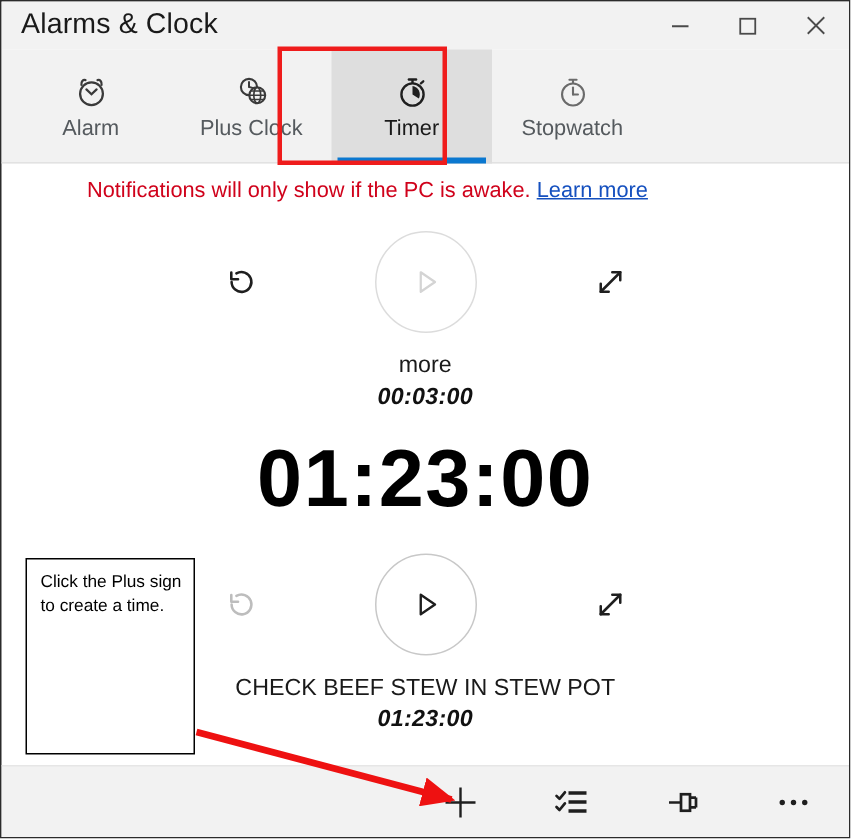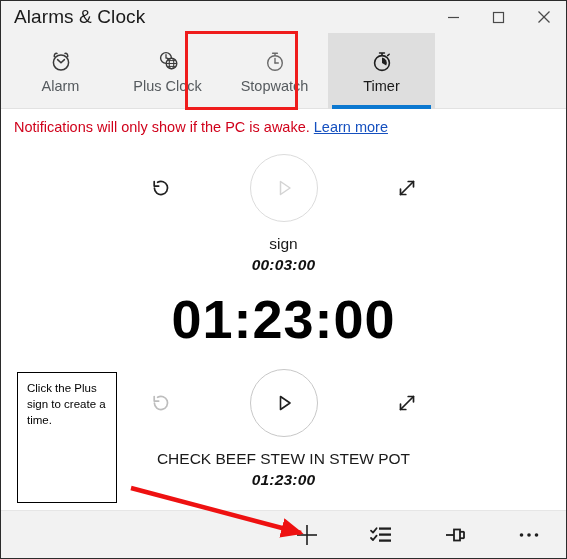--- a/index.html
+++ b/index.html
@@ -101,20 +101,21 @@
     background: #0b78d0;
   }
   .tab-icon svg { display: block; }
 
   
   .notice {
     padding: 10px 0 8px 13px;
     font-size: 14.5px;
     color: #d0021b;
     white-space: nowrap;
+    margin-left: 44px;
   }
   .notice a {
     color: #1550bf;
     text-decoration: underline;
     cursor: pointer;
   }
 
   
   .timer-list {
     position: relative;
@@ -198,21 +199,21 @@
     justify-content: center;
     cursor: default;
   }
   .cmd-btn svg { display: block; }
 
   
   .callout-box {
     position: absolute;
     left: 16px;
     top: 371px;
-    width: 100px;
+    width: 113px;
     height: 131px;
     background: #ffffff;
     border: 1px solid #000000;
     box-sizing: border-box;
     padding: 8px 7px 0 9px;
     font-size: 11.5px;
     line-height: 1.38;
     color: #000000;
     z-index: 20;
   }
@@ -286,46 +287,46 @@
           <circle cx="16.5" cy="15.5" r="5.3" fill="#f2f2f2" stroke="#3a3a3a" stroke-width="1.4"></circle>
           <ellipse cx="16.5" cy="15.5" rx="2.3" ry="5.3" fill="none" stroke="#3a3a3a" stroke-width="1.1"></ellipse>
           <line x1="11.2" y1="15.5" x2="21.8" y2="15.5" stroke="#3a3a3a" stroke-width="1.1"></line>
           <line x1="12.2" y1="12.6" x2="20.8" y2="12.6" stroke="#3a3a3a" stroke-width="1"></line>
           <line x1="12.2" y1="18.4" x2="20.8" y2="18.4" stroke="#3a3a3a" stroke-width="1"></line>
         </svg>
       </span>
       <span class="tab-label">Plus Clock</span>
     </div>
 
+    <div class="tab selected">
+      <span class="tab-icon">
+        <svg width="26" height="26" viewBox="0 0 26 26">
+          <circle cx="13" cy="15" r="7.4" fill="none" stroke="#1f1f1f" stroke-width="1.6"></circle>
+          <path d="M13 15 L13 9.4 A5.6 5.6 0 0 1 17.2 17.6 Z" fill="#1f1f1f"></path>
+          <line x1="10.6" y1="5" x2="15.4" y2="5" stroke="#1f1f1f" stroke-width="1.6" stroke-linecap="round"></line>
+          <line x1="13" y1="5" x2="13" y2="7.6" stroke="#1f1f1f" stroke-width="1.6"></line>
+          <line x1="18.6" y1="7.6" x2="20.2" y2="6.2" stroke="#1f1f1f" stroke-width="1.5" stroke-linecap="round"></line>
+        </svg>
+      </span>
+      <span class="tab-label">Timer</span>
+    </div>
+
     <div class="tab">
       <span class="tab-icon">
         <svg width="26" height="26" viewBox="0 0 26 26">
           <circle cx="13" cy="15" r="7.3" fill="none" stroke="#6b6b6b" stroke-width="1.4"></circle>
           <path d="M13 15 L13 10.4" fill="none" stroke="#6b6b6b" stroke-width="1.4" stroke-linecap="round"></path>
           <path d="M13 15 L16.3 15" fill="none" stroke="#6b6b6b" stroke-width="1.4" stroke-linecap="round"></path>
           <line x1="10.6" y1="5.2" x2="15.4" y2="5.2" stroke="#6b6b6b" stroke-width="1.4" stroke-linecap="round"></line>
           <line x1="13" y1="5.2" x2="13" y2="7.7" stroke="#6b6b6b" stroke-width="1.4"></line>
         </svg>
       </span>
       <span class="tab-label">Stopwatch</span>
     </div>
 
-    <div class="tab selected">
-      <span class="tab-icon">
-        <svg width="26" height="26" viewBox="0 0 26 26">
-          <circle cx="13" cy="15" r="7.4" fill="none" stroke="#1f1f1f" stroke-width="1.6"></circle>
-          <path d="M13 15 L13 9.4 A5.6 5.6 0 0 1 17.2 17.6 Z" fill="#1f1f1f"></path>
-          <line x1="10.6" y1="5" x2="15.4" y2="5" stroke="#1f1f1f" stroke-width="1.6" stroke-linecap="round"></line>
-          <line x1="13" y1="5" x2="13" y2="7.6" stroke="#1f1f1f" stroke-width="1.6"></line>
-          <line x1="18.6" y1="7.6" x2="20.2" y2="6.2" stroke="#1f1f1f" stroke-width="1.5" stroke-linecap="round"></line>
-        </svg>
-      </span>
-      <span class="tab-label">Timer</span>
-    </div>
-
   </div>
 
   <div class="notice">
     <span>Notifications will only show if the PC is awake.</span>
     <a href="#">Learn more</a>
   </div>
 
   <div class="timer-list">
 
     <div class="timer-card">
@@ -342,21 +343,21 @@
           </svg>
         </div>
         <div class="ctrl-icon">
           <svg width="28" height="28" viewBox="0 0 28 28">
             <line x1="7.5" y1="20.5" x2="20.5" y2="7.5" stroke="#1f1f1f" stroke-width="1.7" stroke-linecap="round"></line>
             <path d="M7.5 15.2 L7.5 20.5 L12.8 20.5" fill="none" stroke="#1f1f1f" stroke-width="1.7" stroke-linecap="round" stroke-linejoin="round"></path>
             <path d="M15.2 7.5 L20.5 7.5 L20.5 12.8" fill="none" stroke="#1f1f1f" stroke-width="1.7" stroke-linecap="round" stroke-linejoin="round"></path>
           </svg>
         </div>
       </div>
-      <div class="timer-name">sign</div>
+      <div class="timer-name">more</div>
       <div class="timer-time">00:03:00</div>
     </div>
 
     <div class="big-time">01:23:00</div>
 
     <div class="timer-card">
       <div class="timer-controls">
         <div class="ctrl-icon">
           <svg width="28" height="28" viewBox="0 0 28 28">
             <path d="M7.4 14 A6.6 6.6 0 1 0 10.6 8.3" fill="none" stroke="#bdbdbd" stroke-width="1.7" stroke-linecap="round"></path>

